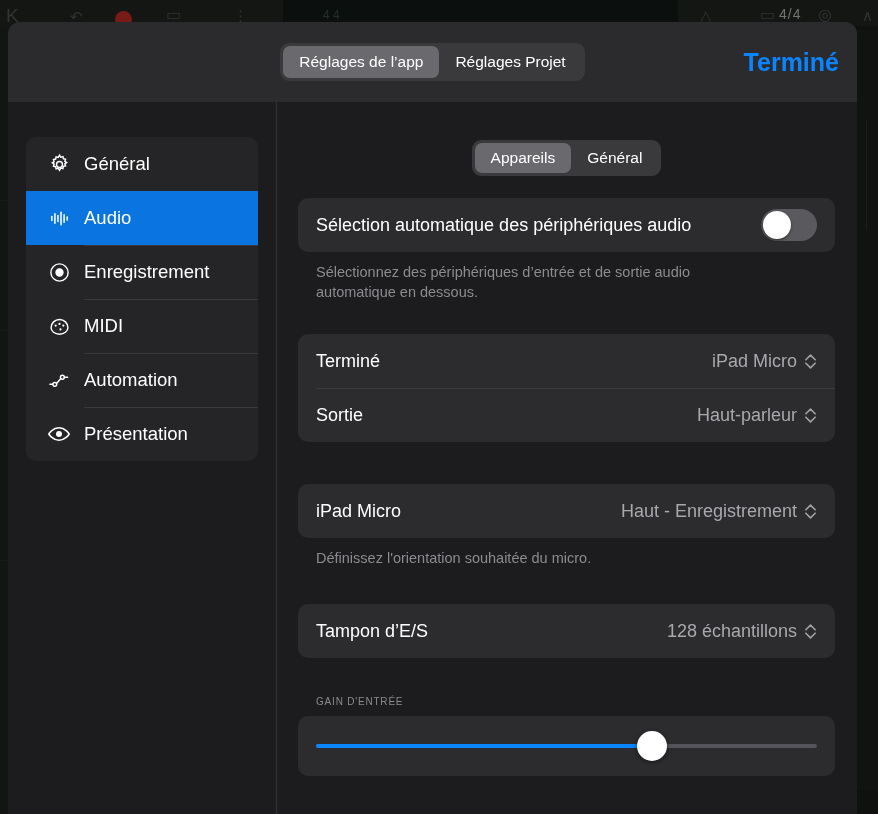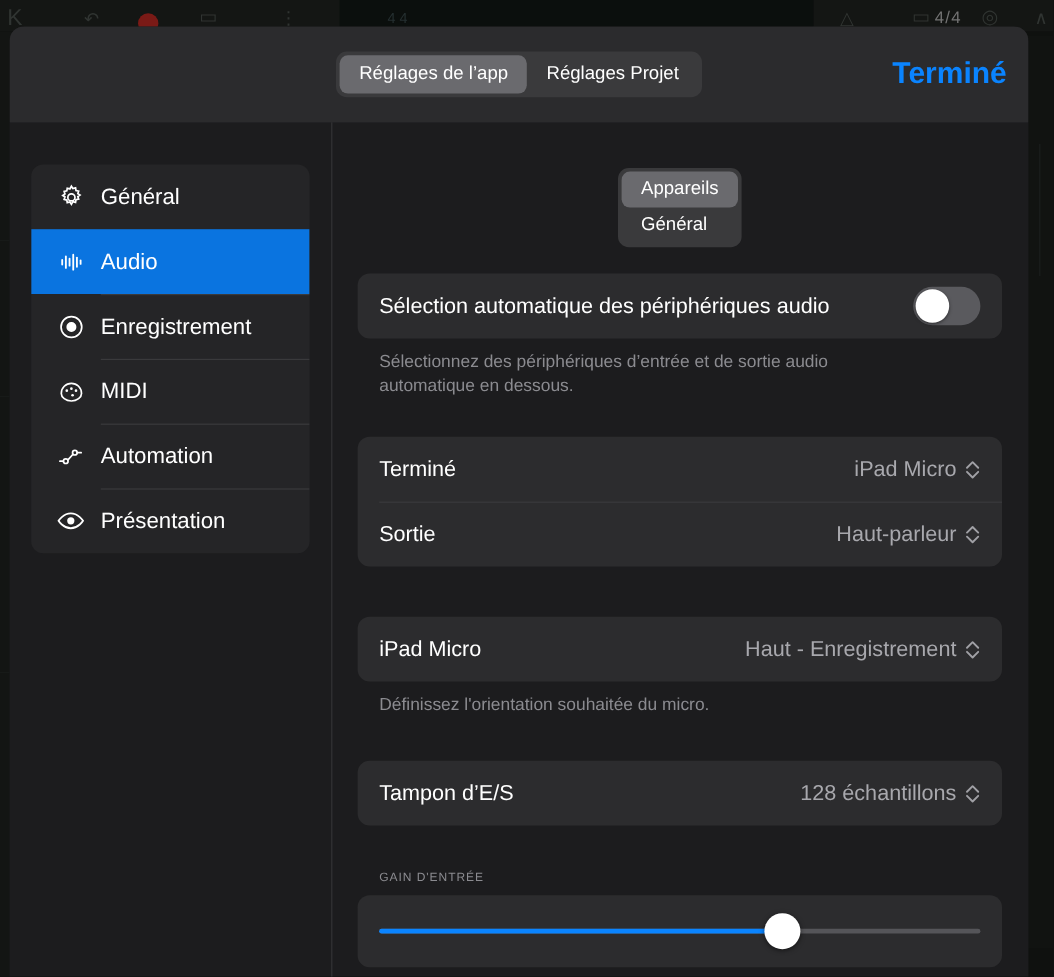--- a/index.html
+++ b/index.html
@@ -84,21 +84,21 @@
   }
   .side-label { font-size:18.5px; color:#ffffff; margin-left:8px; }
   .side-sep {
     position:absolute; left:58px; right:0; top:0; height:1px; background:#3a3a3c;
   }
 
   
   #content { flex:1; padding:38px 22px 0 22px; }
   #segmented-sub-wrap { display:flex; justify-content:center; }
   #segmented-sub {
-    display:flex; background:#3a3a3c; border-radius:9px; padding:3px;flex-direction:column;
+    display:flex; background:#3a3a3c; border-radius:9px; padding:3px;
   }
   #segmented-sub .seg {
     padding:5px 16px; font-size:15.5px; color:#ffffff; border-radius:7px;
     line-height:1.3; cursor:default;
   }
   #segmented-sub .seg.active { background:#6a6a6e; }
 
   .card {
     background:#2c2c2e; border-radius:10px; margin-top:22px; overflow:hidden;
   }

